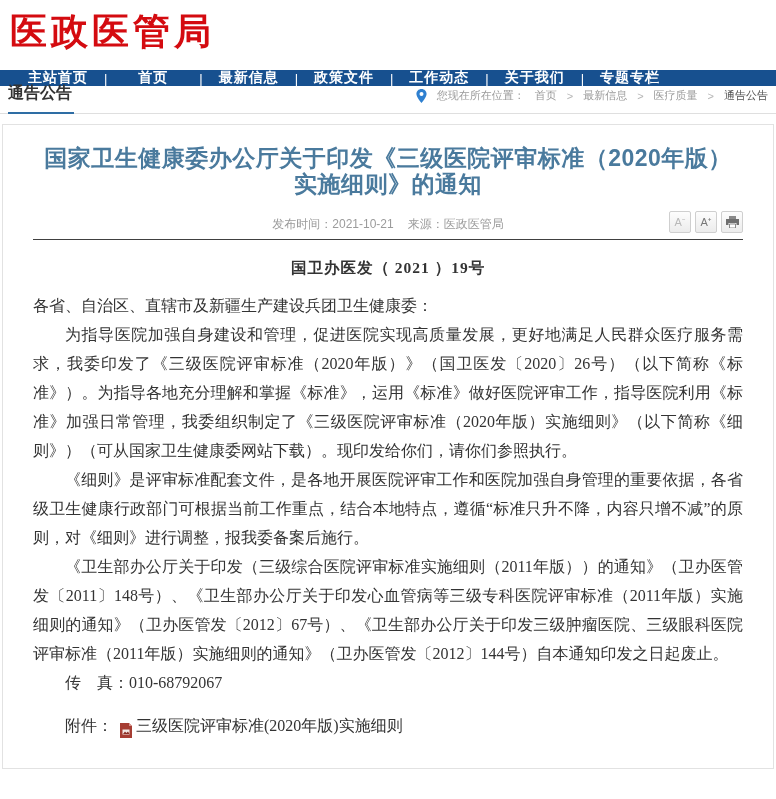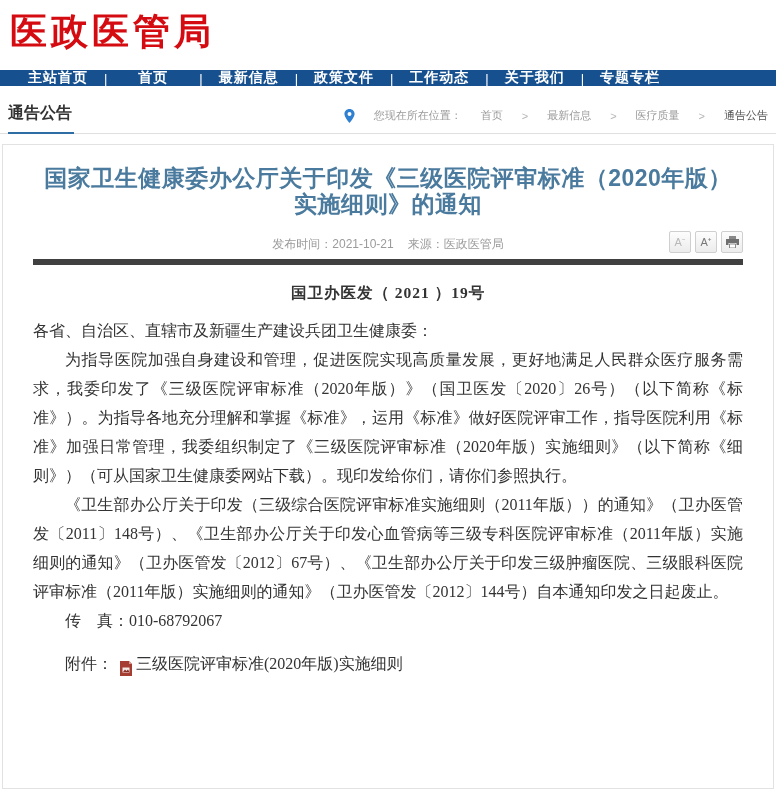--- a/index.html
+++ b/index.html
@@ -46,41 +46,41 @@
     white-space: nowrap;
   }
   .nav-sep {
     color: #ffffff;
     font-size: 13px;
     font-weight: normal;
     flex: 0 0 auto;
   }
   
   .breadcrumb-row {
-    height: 48px;
+    height: 28px;
     display: flex;
     align-items: flex-end;
     justify-content: space-between;
     border-bottom: 1px solid #dfdfdf;
     padding: 0 8px 0 8px;
     background: #fff;
   }
   .section-tab {
     font-size: 16px;
     font-weight: bold;
     color: #333;
     padding: 0 2px 8px 0;
     border-bottom: 2px solid #2e6da4;
     margin-bottom: -1px;
     cursor: pointer;
   }
   .crumbs {
     display: flex;
     align-items: center;
-    gap: 19px;
+    gap: 10px;
     font-size: 11px;
     color: #9a9a9a;
     padding-bottom: 10px;
   }
   .crumbs .pin { width: 11px; height: 14px; display: inline-block; }
   .crumb-link { color: #9a9a9a; cursor: pointer; text-decoration: none; }
   .crumb-sep { color: #b5b5b5; }
   .crumb-current { color: #555; cursor: pointer; }
   
   .content-box {
@@ -101,21 +101,21 @@
     margin-top: 2px;
   }
   .meta-row {
     position: relative;
     margin-top: 16px;
     height: 24px;
     text-align: center;
     font-size: 12px;
     color: #9b9b9b;
     line-height: 22px;
-    border-bottom: 6px solid #404040;
+    border-bottom: 1px solid #404040;
     padding-bottom: 26px;
   }
   .meta-row .meta-sep { display: inline-block; width: 14px; }
   .tools {
     position: absolute;
     right: 0;
     top: -2px;
     display: flex;
     gap: 4px;
   }
@@ -225,20 +225,21 @@
         </span>
       </div>
     </div>
   </div>
 
   <div class="doc-number">国卫办医发（ 2021 ）19号</div>
 
   <div class="doc-body">
     <p class="no-indent">各省、自治区、直辖市及新疆生产建设兵团卫生健康委：</p>
     <p>为指导医院加强自身建设和管理，促进医院实现高质量发展，更好地满足人民群众医疗服务需求，我委印发了《三级医院评审标准（2020年版）》（国卫医发〔2020〕26号）（以下简称《标准》）。为指导各地充分理解和掌握《标准》，运用《标准》做好医院评审工作，指导医院利用《标准》加强日常管理，我委组织制定了《三级医院评审标准（2020年版）实施细则》（以下简称《细则》）（可从国家卫生健康委网站下载）。现印发给你们，请你们参照执行。</p>
+    <p>《细则》是评审标准配套文件，是各地开展医院评审工作和医院加强自身管理的重要依据，各省级卫生健康行政部门可根据当前工作重点，结合本地特点，遵循“标准只升不降，内容只增不减”的原则，对《细则》进行调整，报我委备案后施行。</p>
     <p>《卫生部办公厅关于印发（三级综合医院评审标准实施细则（2011年版））的通知》（卫办医管发〔2011〕148号）、《卫生部办公厅关于印发心血管病等三级专科医院评审标准（2011年版）实施细则的通知》（卫办医管发〔2012〕67号）、《卫生部办公厅关于印发三级肿瘤医院、三级眼科医院评审标准（2011年版）实施细则的通知》（卫办医管发〔2012〕144号）自本通知印发之日起废止。</p>
     <p>传　真：010-68792067</p>
 
     <div class="attachment-row">
       <span>附件：</span>
       <span class="file-icon">
         <svg width="14" height="15" viewBox="0 0 14 15">
             <path d="M1 0h9l3 3v12H1z" fill="#a63d33"></path>
             <path d="M10 0l3 3h-3z" fill="#d9948c"></path>
             <rect x="3.5" y="6.5" width="7" height="5" fill="#f2e9e6"></rect>

